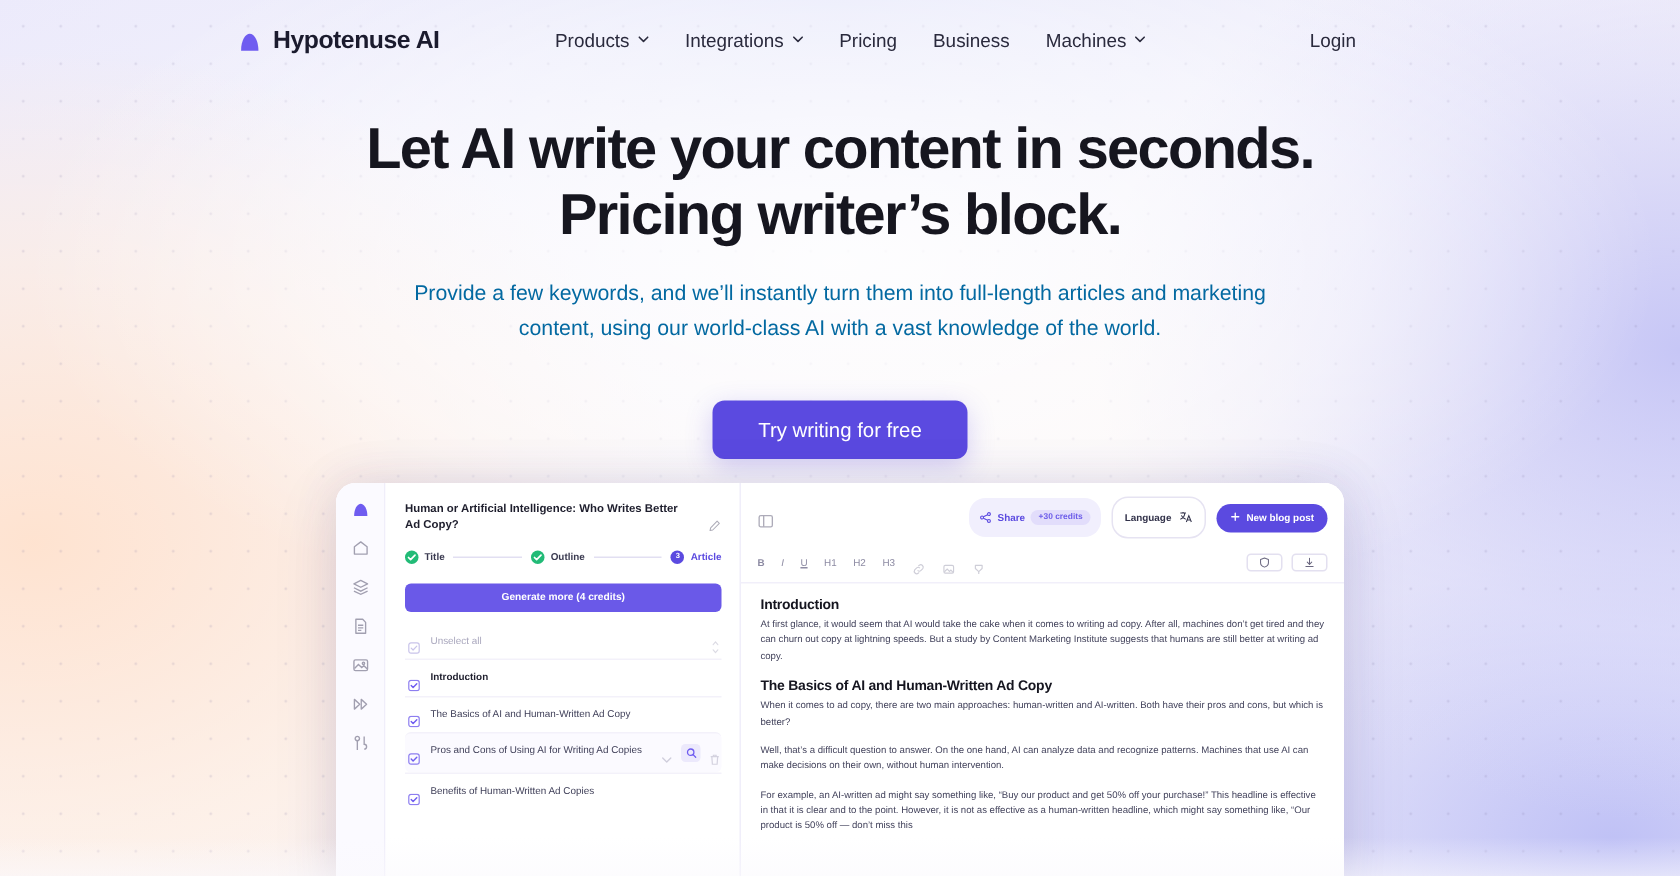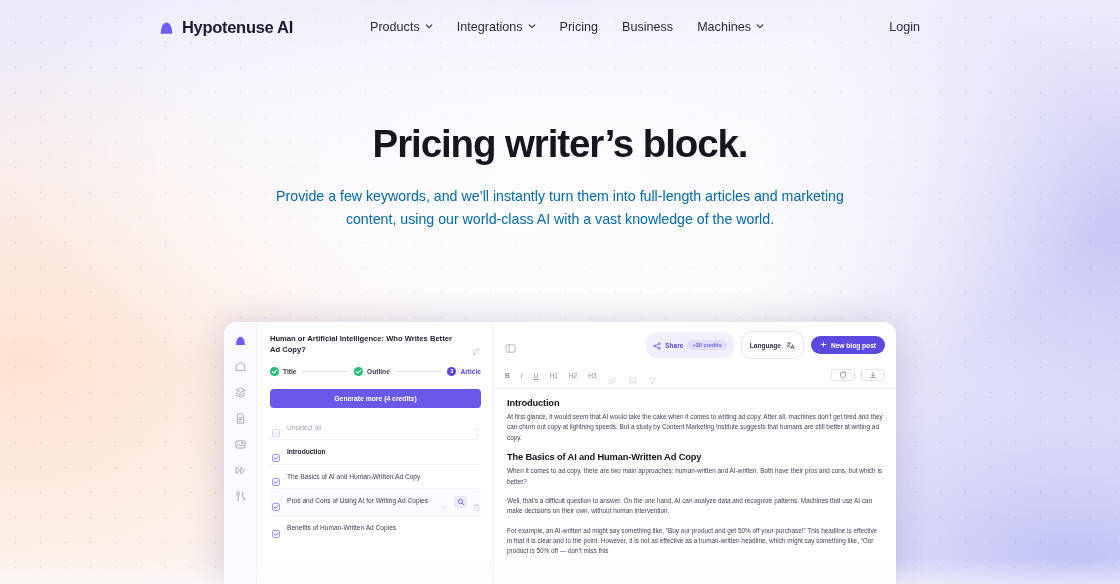--- a/index.html
+++ b/index.html
@@ -38,21 +38,21 @@
   .nav {
     position: absolute; top: 0; left: 0; width: 1080px; height: 54px;
     display: flex; align-items: center;
   }
   .brand { position: absolute; left: 158px; display: flex; align-items: center; gap: 7px; }
   .brand-mark { width: 17px; height: 17px; position: relative; }
   .brand-name { font-size: 16.5px; font-weight: 700; color: #1b1b2e; letter-spacing: -0.3px; }
   .nav-links { position: absolute; left: 370px; display: flex; align-items: center; gap: 24px; }
   .nav-link { display: flex; align-items: flex-start; gap: 5px; font-size: 12.6px; color: #2a2a3d; cursor: pointer; white-space: nowrap; }
   .caret { width: 8px; height: 8px; display: inline-block; position: relative; top: -1px; }
-  .nav-right { position: absolute; right: 160px; display: flex; align-items: center; gap: 22px; }
+  .nav-right { position: absolute; right: 176px; display: flex; align-items: center; gap: 22px; }
   .login-link { font-size: 12.6px; color: #2a2a3d; cursor: pointer; font-weight: 500; }
   .cta-pill {
     background: #5b4ae0; color: #fff; font-size: 12.4px; font-weight: 500;
     padding: 8px 15px; border-radius: 16px; cursor: pointer; white-space: nowrap;
     border: none; font-family: inherit;
   }
 
   
   .hero { position: absolute; top: 78px; left: 0; width: 1120px; text-align: center; }
   .headline {
@@ -210,24 +210,25 @@
       </div>
     </div>
 
     <div class="nav-right">
       <span class="login-link">Login</span>
     </div>
   </div>
 
   <div class="hero">
     <h1 class="headline">
-      <br>
+      <span>Let AI write your content in seconds.</span><br>
       <span>Pricing writer’s block.</span>
     </h1>
     <p class="subhead">Provide a few keywords, and we’ll instantly turn them into full-length articles and marketing content, using our world-class AI with a vast knowledge of the world.</p>
+    <button class="hero-cta">Try writing for free</button>
   </div>
 
   <div class="app-shell">
 
     <div class="app-rail">
       <span class="rail-logo">
         <svg viewBox="0 0 20 20" width="13" height="13">
             <path d="M3.2 17 C3.2 9.2 6.6 4.4 10 4.4 C13.4 4.4 16.8 9.2 16.8 17 Z" fill="#6f5cf0"></path>
           </svg>
       </span>

